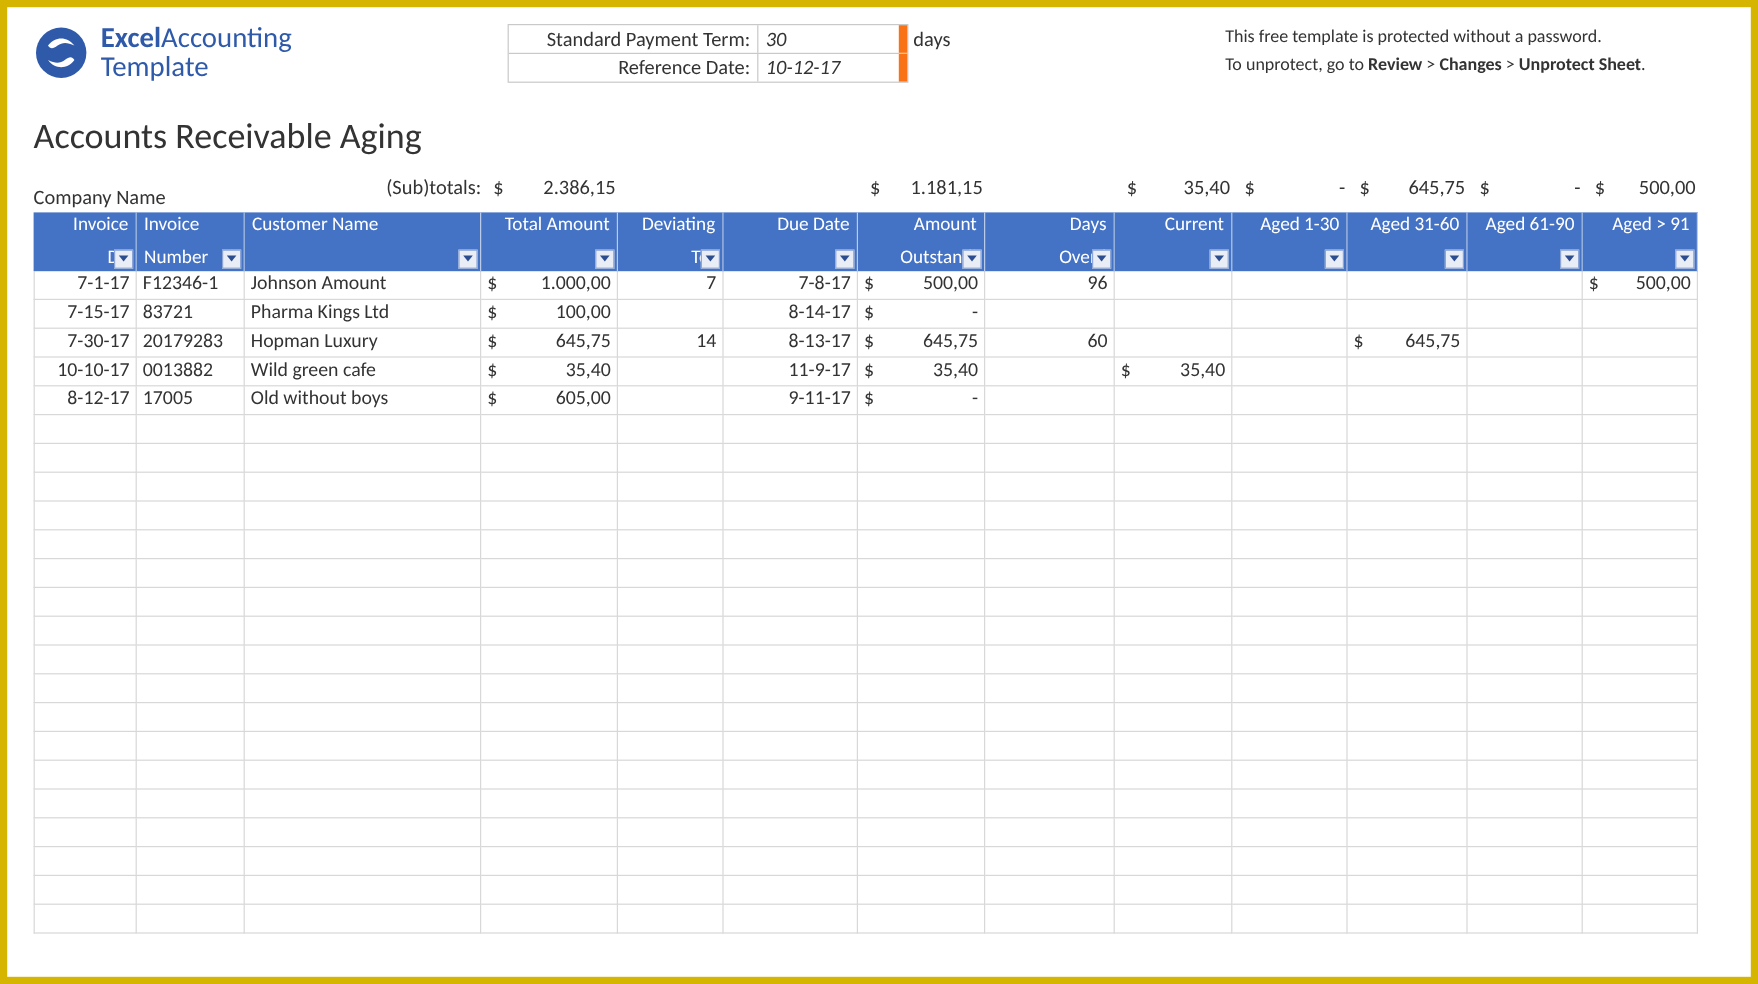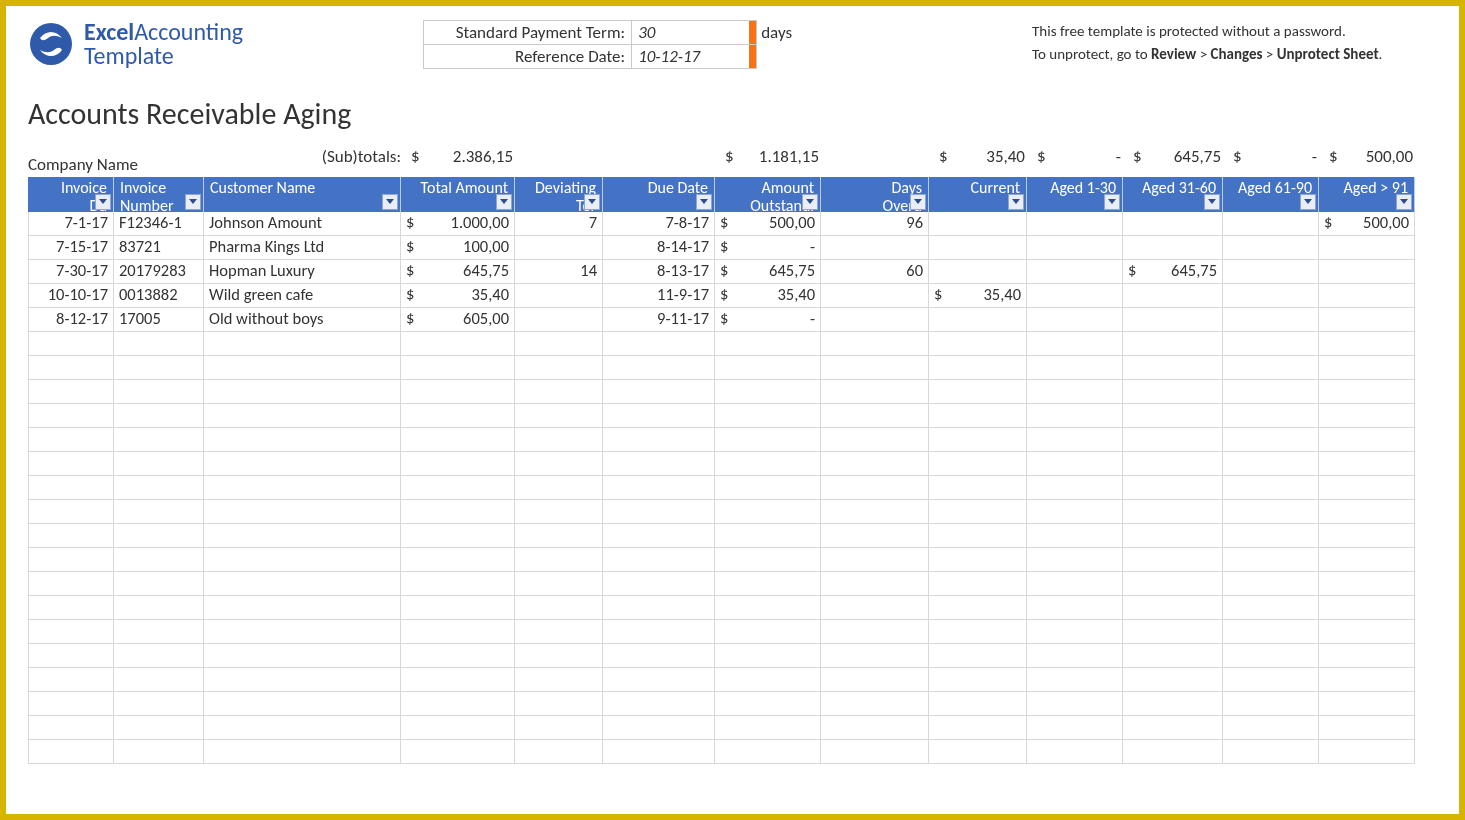--- a/index.html
+++ b/index.html
@@ -7,21 +7,21 @@
     padding: 0;
     font-family: "Segoe UI", Calibri, Arial, sans-serif;
     background: #fff;
     color: #333;
   }
   .page {
     width: 1465px;
     height: 820px;
     box-sizing: border-box;
     border: 6px solid #d6b500;
-    padding: 14px 7px 12px 22px;
+    padding: 14px 18px 12px 22px;
     position: relative;
   }
 
   
   .header {
     display: flex;
     gap: 20px;
     align-items: flex-start;
   }
   .logo {
@@ -107,21 +107,21 @@
 
   
   .thead {
     display: flex;
     margin-top: 2px;
   }
   .th {
     background: #4472C4;
     color: #fff;
     font-size: 16px;
-    height: 35px;
+    height: 49px;
     box-sizing: border-box;
     border-right: 1px solid #b9cbe8;
     position: relative;
     padding: 2px 6px;
     text-align: right;
     display: flex;
     flex-direction: column;
     justify-content: flex-start;
     line-height: 1.15;
   }

